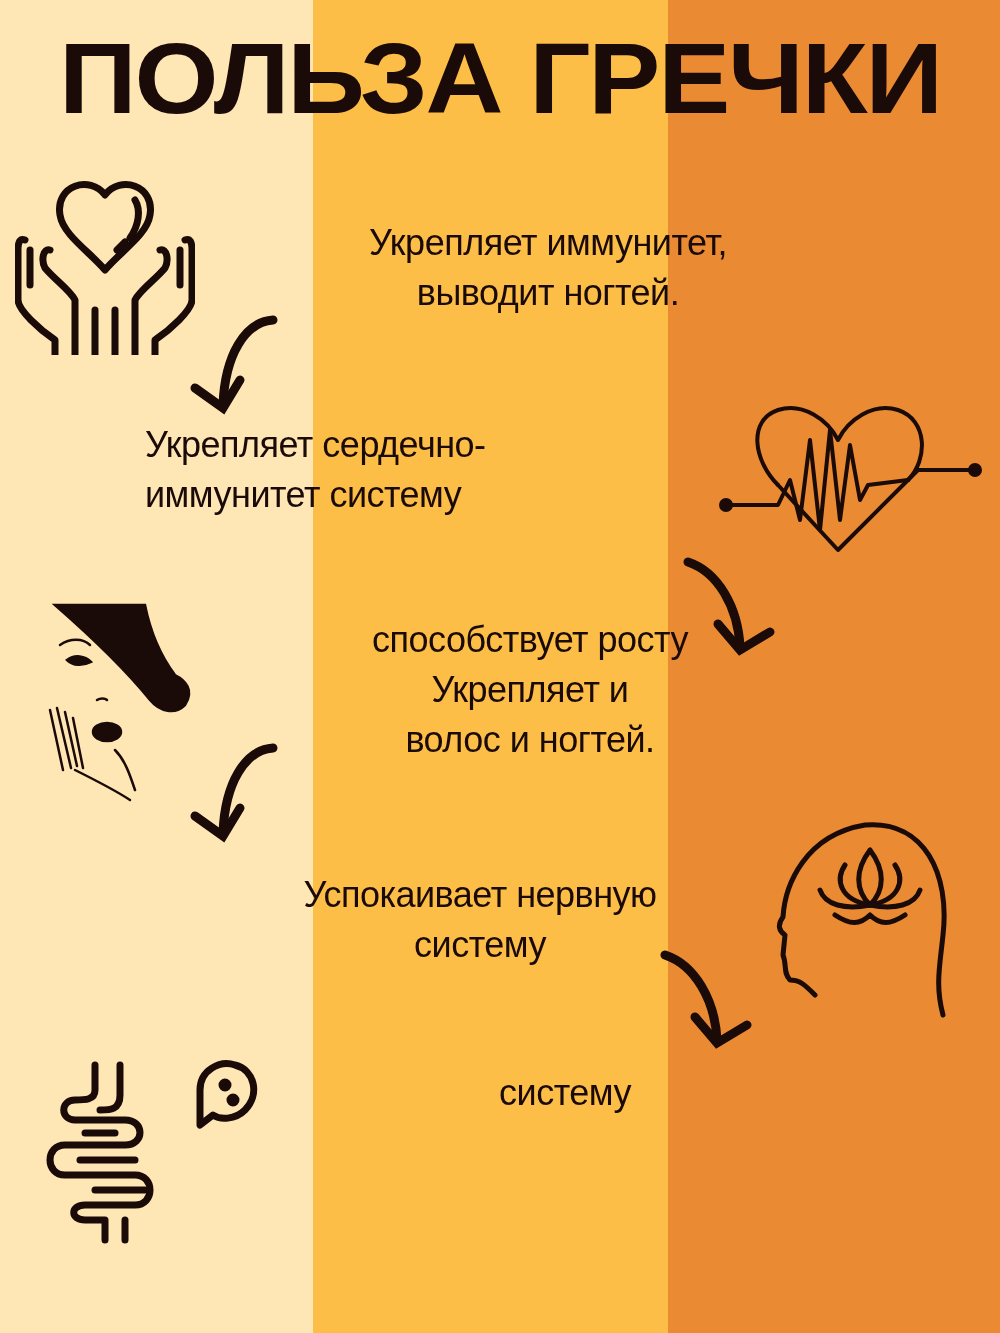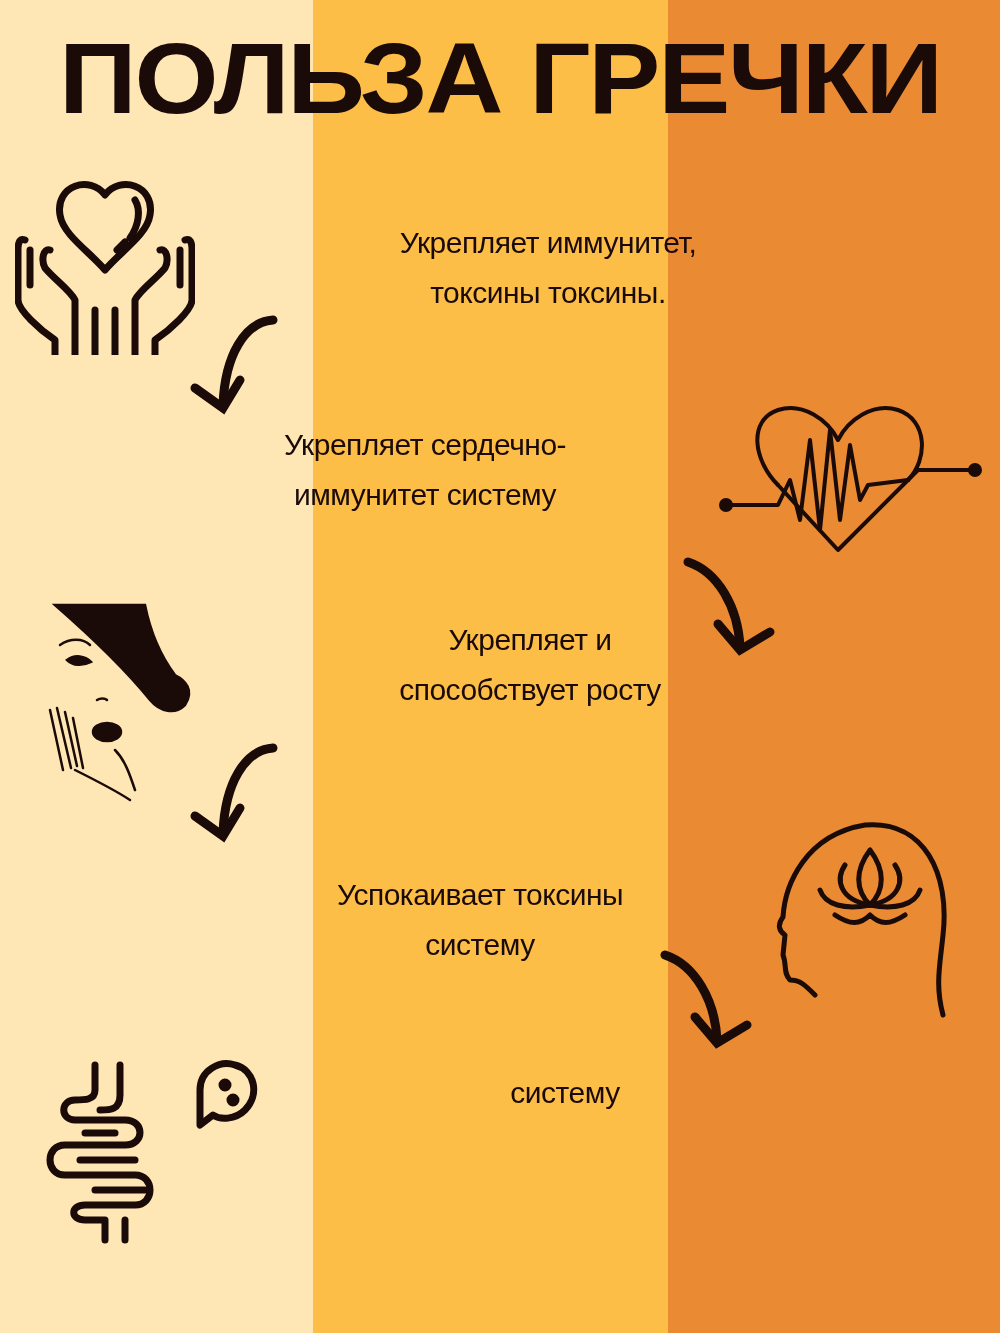--- a/index.html
+++ b/index.html
@@ -2,21 +2,21 @@
 <html><head>
 <meta charset="utf-8">
 <style>
   html,body{margin:0;padding:0;}
   body{width:1000px;height:1333px;position:relative;overflow:hidden;font-family:"Liberation Sans","DejaVu Sans",sans-serif;color:#1a0a08;}
   .stripe{position:absolute;top:0;height:1333px;}
   .s1{left:0;width:313px;}
   .s2{left:313px;width:355px;}
   .s3{left:668px;width:332px;}
   .title{position:absolute;left:0;top:18px;width:1000px;text-align:center;font-weight:900;font-size:100px;letter-spacing:-2px;line-height:120px;transform:scaleX(1.08);transform-origin:center;}
-  .txt{position:absolute;font-size:30px;line-height:50px;text-align:center;letter-spacing:-0.5px;white-space:nowrap;}
+  .txt{position:absolute;font-size:36px;line-height:50px;text-align:center;letter-spacing:-0.5px;white-space:nowrap;}
   .txt span{display:block;}
   .icon{position:absolute;}
   .icon svg{display:block;}
 </style>
 </head>
 <body>
 
 <div class="stripe s1" style="background:#FFE6B5"></div>
 <div class="stripe s2" style="background:#FDBE48"></div>
 <div class="stripe s3" style="background:#EA8B33"></div>
@@ -33,31 +33,31 @@
     <path d="M35 70 C28 68 26 80 30 88 C40 100 55 110 60 120 L60 175"></path>
     <path d="M170 60 C175 58 177 62 177 70 L177 120 C177 130 155 150 140 160 L140 175"></path>
     <path d="M165 70 L165 105"></path>
     <path d="M145 70 C152 68 154 80 150 88 C140 100 125 110 120 120 L120 175"></path>
     <path d="M80 130 L80 175"></path>
       <path d="M100 130 L100 175"></path>
   </svg>
 </div>
 <div class="txt" style="left:258px;top:218px;width:580px;">
   <span>Укрепляет иммунитет,</span>
-  <span>токсины токсины.</span>
+  <span>выводит ногтей.</span>
 </div>
 
 <div class="icon" style="left:185px;top:310px;">
   <svg width="100" height="110" viewBox="0 0 100 110" fill="none" stroke="#1a0a08" stroke-width="9" stroke-linecap="round">
     <path d="M88 10 C60 12 40 45 38 95"></path>
     <path d="M10 78 L38 98 L55 70"></path>
   </svg>
 </div>
 
-<div class="txt" style="left:145px;top:420px;width:560px;text-align:center;">
+<div class="txt" style="left:145px;top:420px;width:560px;text-align:left;">
   <span>Укрепляет сердечно-</span>
   <span>иммунитет систему</span>
 </div>
 <div class="icon" style="left:718px;top:400px;">
   <svg width="265" height="160" viewBox="0 0 265 160" fill="none" stroke="#1a0a08" stroke-width="4" stroke-linecap="round" stroke-linejoin="round">
     <path d="M60 85 C35 60 30 20 60 10 C85 2 110 20 120 40 C130 20 155 2 180 10 C210 20 210 60 190 80"></path>
     <path d="M60 85 L120 150 L190 80"></path>
     <path d="M10 105 L60 105 L72 80 L82 120 L92 40 L102 130 L112 30 L122 120 L132 45 L142 100 L150 85 L190 80"></path>
     <path d="M190 80 L200 70 L255 70"></path>
     <circle cx="8" cy="105" r="5" fill="#1a0a08"></circle>
@@ -78,33 +78,34 @@
     <path d="M25 45 C35 38 48 38 55 45"></path>
     <path d="M32 60 C40 54 50 56 56 62 C48 66 38 66 32 60 Z" fill="#1a0a08"></path>
     <path d="M62 100 C65 98 70 98 72 100"></path>
     <ellipse cx="72" cy="132" rx="14" ry="9" fill="#1a0a08"></ellipse>
     <path d="M15 110 L28 170 M22 108 L36 168 M30 112 L42 166 M38 118 L48 168"></path>
     <path d="M40 170 C60 180 80 190 95 200"></path>
     <path d="M80 150 C90 160 95 175 100 190"></path>
   </svg>
 </div>
 <div class="txt" style="left:265px;top:615px;width:530px;">
+  <span>способствует росту</span>
   <span>Укрепляет и</span>
-  <span>способствует росту</span>
+  <span>волос и ногтей.</span>
 </div>
 
 <div class="icon" style="left:185px;top:738px;">
   <svg width="100" height="110" viewBox="0 0 100 110" fill="none" stroke="#1a0a08" stroke-width="9" stroke-linecap="round">
     <path d="M88 10 C60 12 40 45 38 95"></path>
     <path d="M10 78 L38 98 L55 70"></path>
   </svg>
 </div>
 
 <div class="txt" style="left:190px;top:870px;width:580px;">
-  <span>Успокаивает токсины</span>
+  <span>Успокаивает нервную</span>
   <span>систему</span>
 </div>
 <div class="icon" style="left:775px;top:815px;">
   <svg width="185" height="210" viewBox="0 0 185 210" fill="none" stroke="#1a0a08" stroke-width="5" stroke-linecap="round" stroke-linejoin="round">
     <path d="M40 180 C30 170 25 165 15 165 C8 158 12 150 8 140 L10 120 C4 116 2 110 8 102 C10 70 30 20 90 10 C150 5 175 60 168 120 C165 150 160 170 168 200"></path>
     <path d="M95 35 C80 55 80 75 95 90 C110 75 110 55 95 35 Z"></path>
     <path d="M70 50 C60 65 65 85 95 90"></path>
       <path d="M120 50 C130 65 125 85 95 90"></path>
     <path d="M45 75 C50 90 70 95 95 90"></path>
       <path d="M145 75 C140 90 120 95 95 90"></path>

